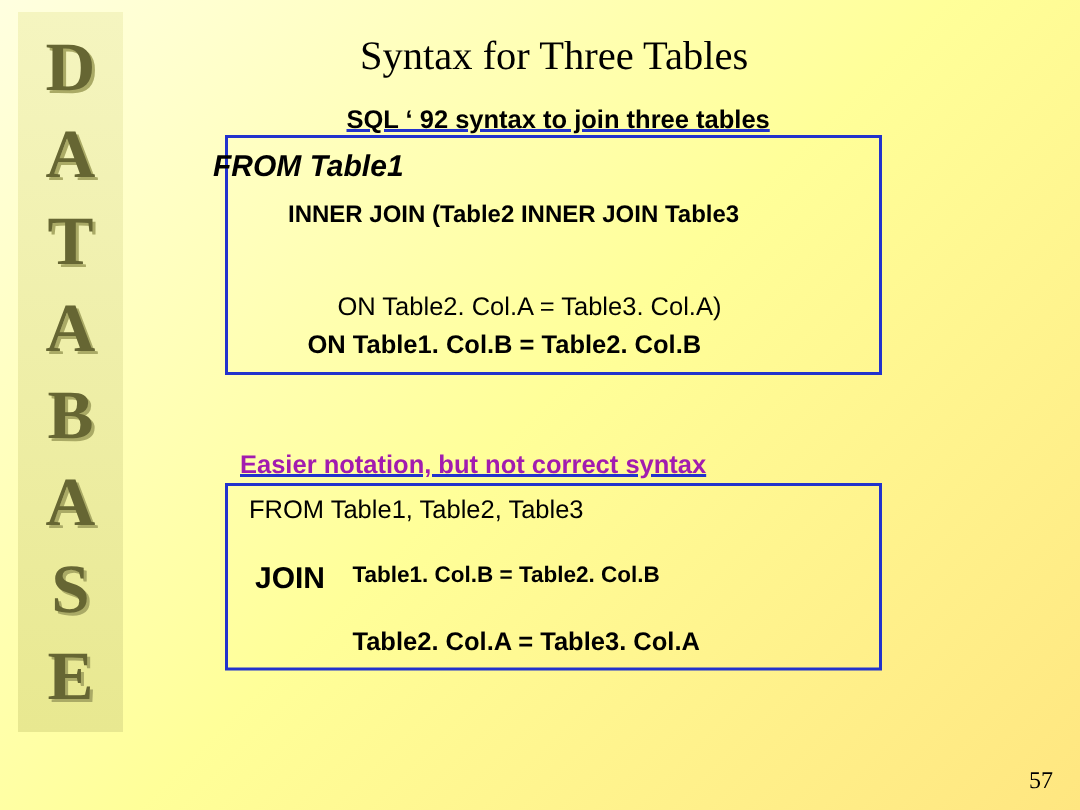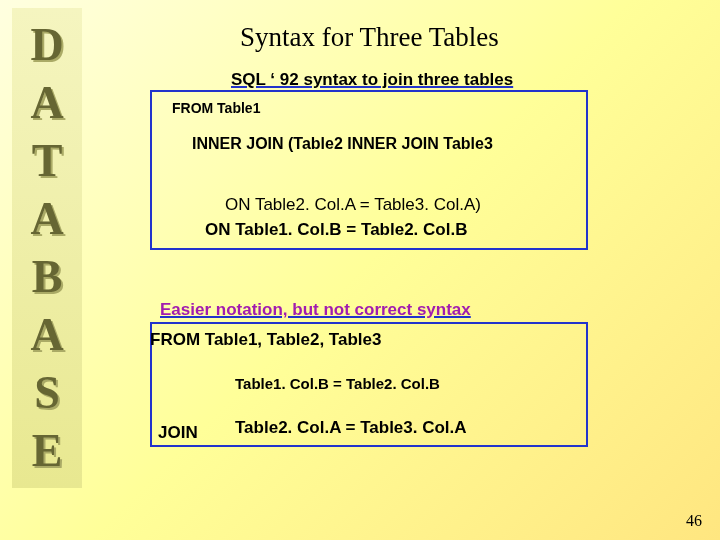--- a/index.html
+++ b/index.html
@@ -54,21 +54,21 @@
   }
   .box1 {
     position: absolute;
     left: 150px;
     top: 90px;
     width: 438px;
     height: 160px;
     border: 2px solid #2233cc;
     background: transparent;
   }
-  .box1-line1 { position: absolute; left: 172px; top: 100px; font-size: 14px; font-weight: bold; }
+  .box1-line1 { position: absolute; left: 142px; top: 100px; font-size: 20px; font-weight: bold; font-style: italic; }
   .box1-line2 { position: absolute; left: 192px; top: 135px; font-size: 16px; font-weight: bold; }
   .box1-line3 { position: absolute; left: 225px; top: 170px; font-size: 17px; font-weight: normal; margin-top: 25px; }
   .box1-line4 { position: absolute; left: 205px; top: 220px; font-size: 17px; font-weight: bold; }
   .subtitle2 {
     position: absolute;
     left: 160px;
     top: 300px;
     font-size: 17px;
     font-weight: bold;
     color: #a21caf;
@@ -78,22 +78,22 @@
   }
   .box2 {
     position: absolute;
     left: 150px;
     top: 322px;
     width: 438px;
     height: 125px;
     border: 2px solid #2233cc;
     background: transparent;
   }
-  .box2-line1 { position: absolute; left: 150px; top: 330px; font-size: 17px; font-weight: bold; }
-  .box2-line2a { position: absolute; left: 158px; top: 375px; font-size: 17px; font-weight: bold; margin-top: 48px; }
+  .box2-line1 { position: absolute; left: 166px; top: 330px; font-size: 17px; font-weight: normal; }
+  .box2-line2a { position: absolute; left: 170px; top: 375px; font-size: 20px; font-weight: bold; }
   .box2-line2b { position: absolute; left: 235px; top: 375px; font-size: 15px; font-weight: bold; }
   .box2-line3 { position: absolute; left: 235px; top: 418px; font-size: 17px; font-weight: bold; text-align: right; }
   .page-num {
     position: absolute;
     right: 18px;
     bottom: 10px;
     font-family: "Times New Roman", Times, serif;
     font-size: 16px;
     color: #000;
   }
@@ -121,13 +121,13 @@
 <div class="box1-line3">ON Table2. Col.A = Table3. Col.A)</div>
 <div class="box1-line4">ON Table1. Col.B = Table2. Col.B</div>
 
 <div class="subtitle2">Easier notation, but not correct syntax</div>
 <div class="box2"></div>
 <div class="box2-line1">FROM Table1, Table2, Table3</div>
 <div class="box2-line2a">JOIN</div>
 <div class="box2-line2b">Table1. Col.B = Table2. Col.B</div>
 <div class="box2-line3">Table2. Col.A = Table3. Col.A</div>
 
-<div class="page-num">46</div>
+<div class="page-num">57</div>
 
 </body></html>

